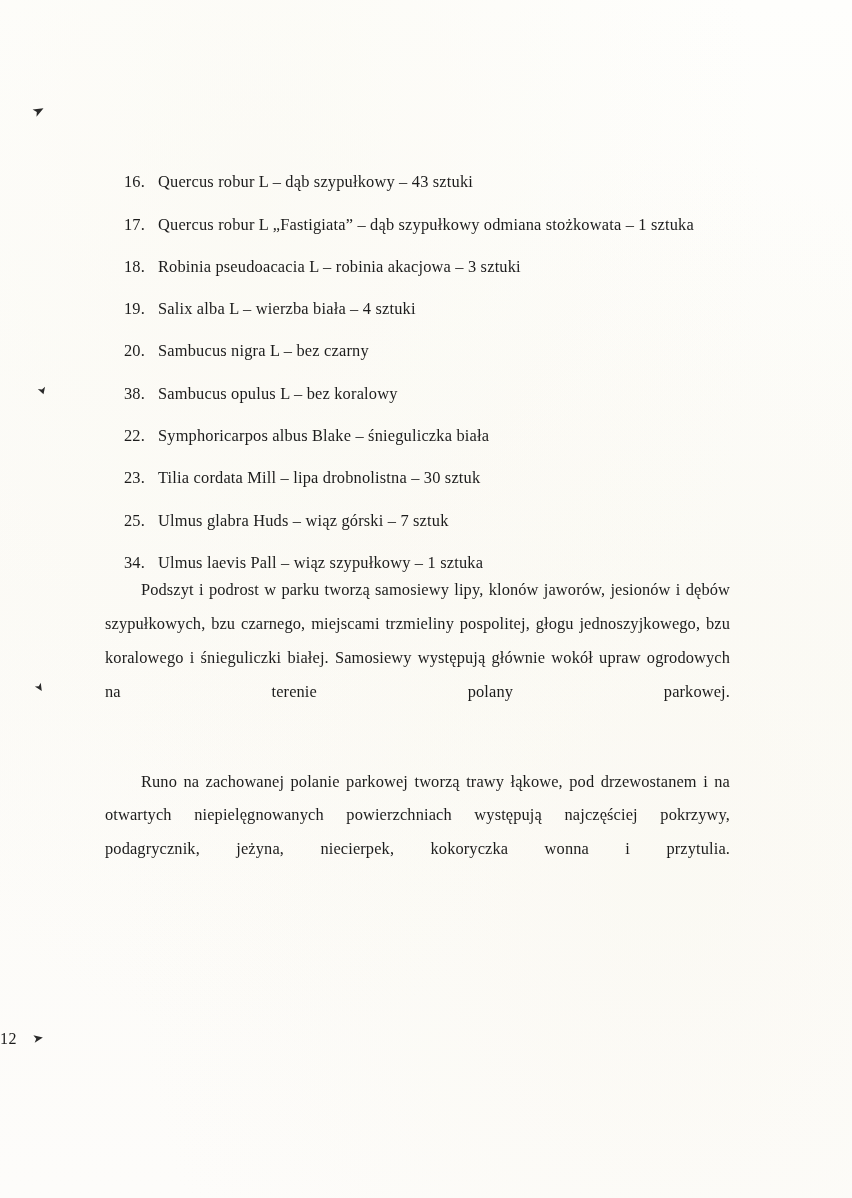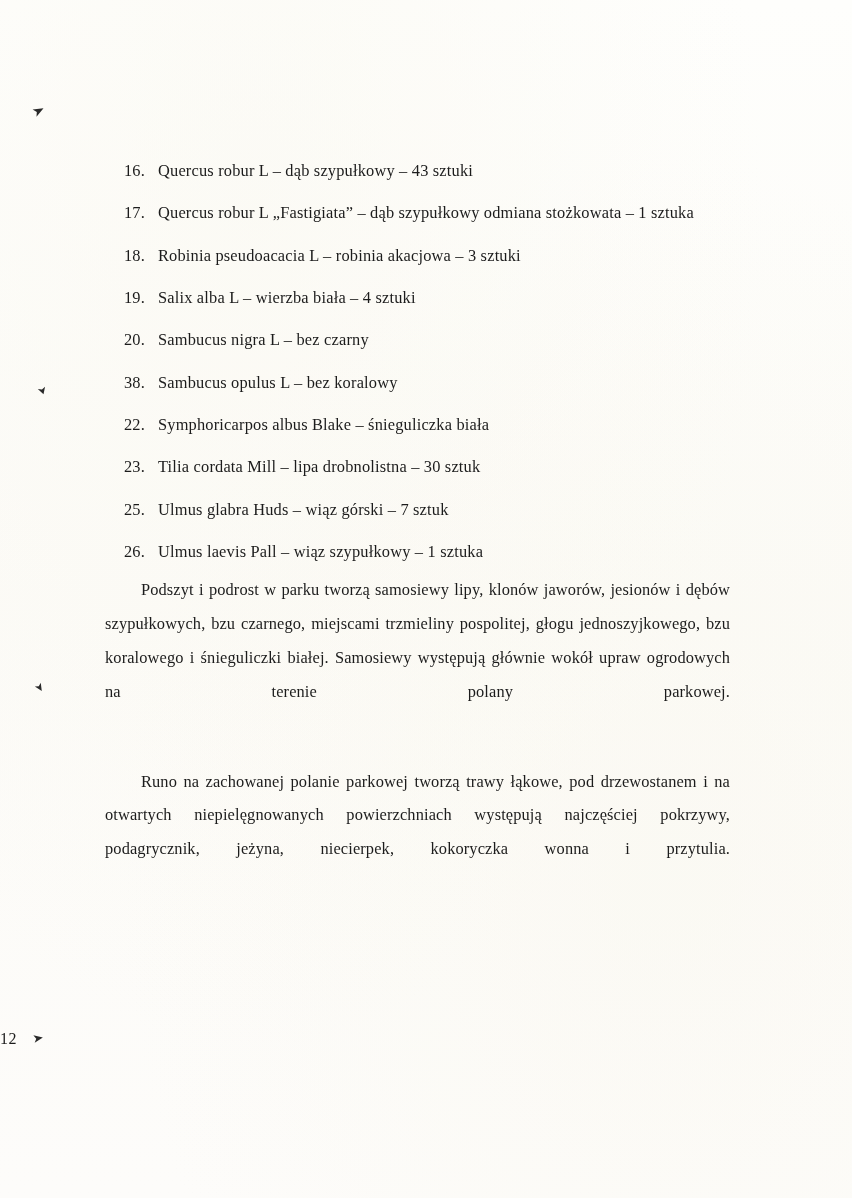--- a/index.html
+++ b/index.html
@@ -57,21 +57,21 @@
 
   
   .species-list {
     list-style: none;
     margin: 0;
     padding: 0;
   }
 
   .species-item {
     display: flex;
-    align-items: center;
+    align-items: flex-end;
     height: 42.3px;
     font-size: 16.4px;
     letter-spacing: 0.18px;
     white-space: nowrap;
   }
 
   .item-number {
     width: 40px;
     flex: 0 0 40px;
     text-align: right;
@@ -166,21 +166,21 @@
       </li>
       <li class="species-item">
         <span class="item-number">23.</span>
         <span class="item-text">Tilia cordata Mill – lipa drobnolistna – 30 sztuk</span>
       </li>
       <li class="species-item">
         <span class="item-number">25.</span>
         <span class="item-text">Ulmus glabra Huds – wiąz górski – 7 sztuk</span>
       </li>
       <li class="species-item">
-        <span class="item-number">26.</span>
+        <span class="item-number">34.</span>
         <span class="item-text">Ulmus laevis Pall – wiąz szypułkowy – 1 sztuka</span>
       </li>
     </ol>
 
     <div class="body-block">
       <p class="body-paragraph">Podszyt i podrost w parku tworzą samosiewy lipy, klonów jaworów, jesionów i dębów szypułkowych, bzu czarnego, miejscami trzmieliny pospolitej, głogu jednoszyjkowego, bzu koralowego i śnieguliczki białej.  Samosiewy występują głównie wokół upraw ogrodowych na terenie polany parkowej.</p>
       <p class="body-paragraph">Runo na zachowanej polanie parkowej tworzą trawy łąkowe, pod drzewostanem i na otwartych niepielęgnowanych powierzchniach występują najczęściej pokrzywy, podagrycznik, jeżyna, niecierpek, kokoryczka wonna i przytulia.</p>
     </div>
 
   </div>

